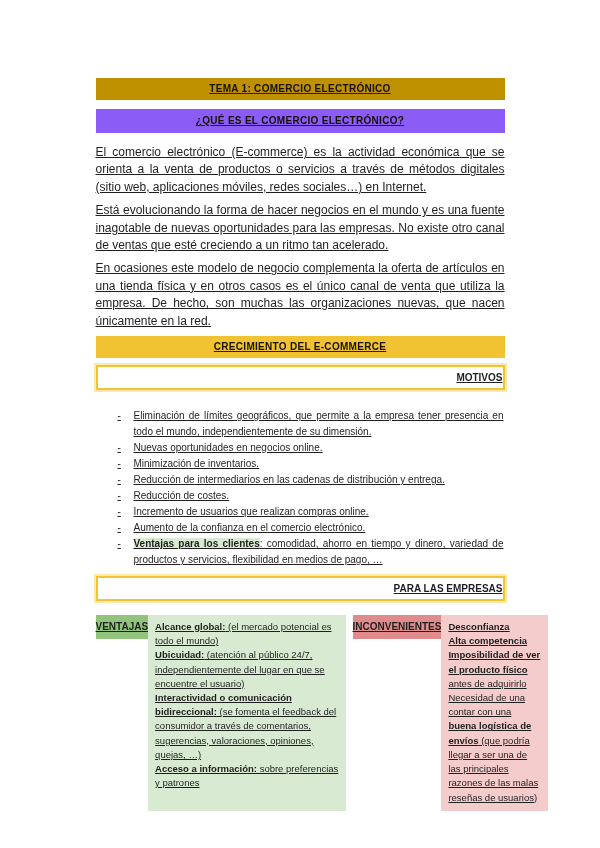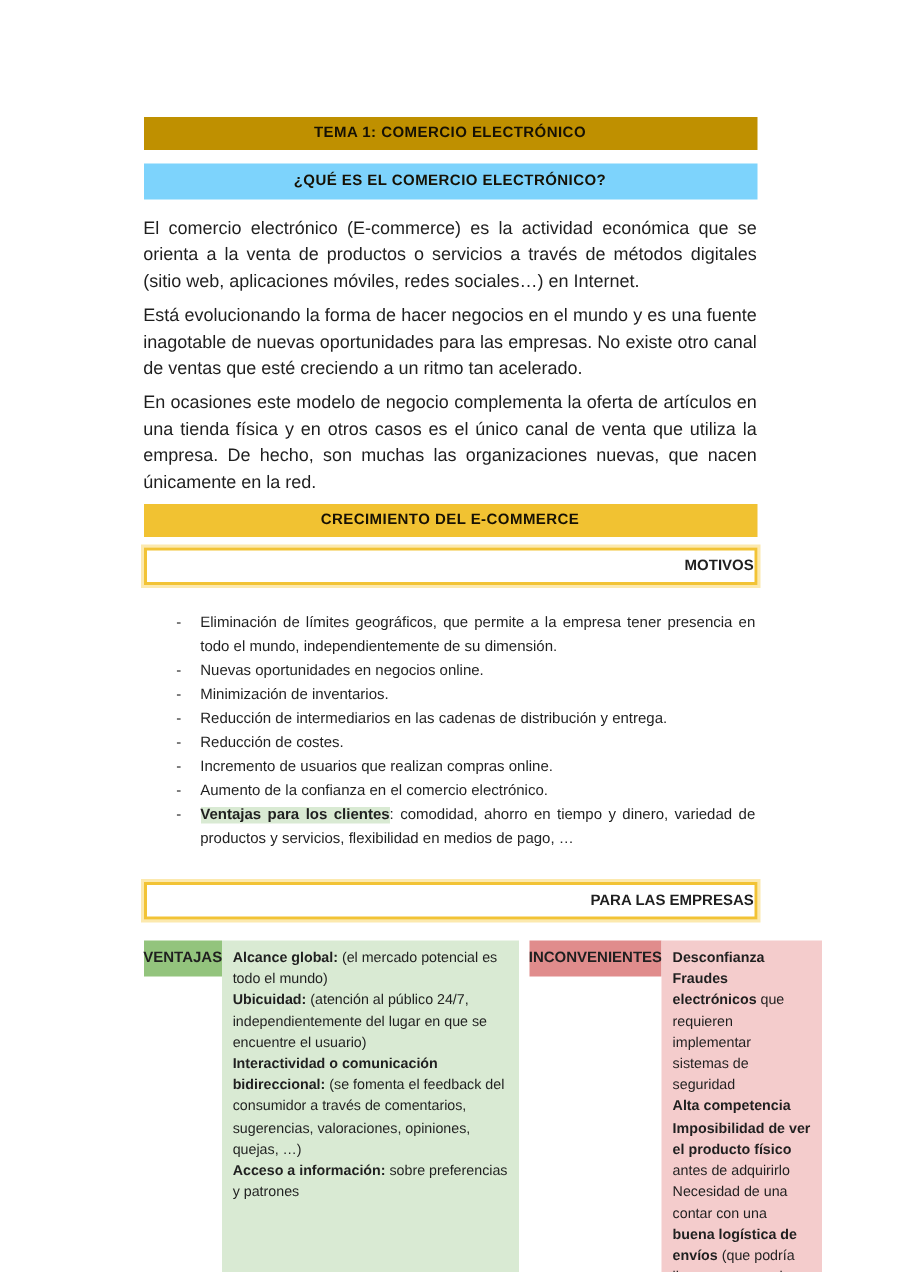--- a/index.html
+++ b/index.html
@@ -6,38 +6,39 @@
   .page{
     position:relative;
     width:553px;height:848px;
     margin:0 auto;
     background:#ffffff;
     box-sizing:border-box;
     padding:78px 72px 0 72px;
     font-family:"Liberation Sans","DejaVu Sans",sans-serif;
     color:#1f1f1f;
     overflow:hidden;
+    text-decoration:underline;
   }
   
   .bar{
     width:100%;
     box-sizing:border-box;
     text-align:center;
     font-weight:bold;
     font-size:10px;
     letter-spacing:0.3px;
     color:#161104;
   }
   .bar-dark{
     background:#bf9000;
     height:22px;line-height:22px;
     margin-bottom:9px;
   }
   .bar-gold{
-    background:#7dd3fc;
+    background:#8b5cf6;
     height:24px;line-height:24px;
     margin-bottom:11px;
   }
   .bar-growth{
     background:#f1c232;
     height:22px;line-height:22px;
     margin-top:1px;
     margin-bottom:7px;
   }
   
@@ -47,21 +48,21 @@
     border:2px solid #f2c335;
     box-shadow:0 0 0 2px #fce9ae;
     background:#ffffff;
     text-align:right;
     font-weight:bold;
     font-size:10px;
     height:25px;line-height:21px;
     margin:2px 0;
   }
   .box-motivos{margin-bottom:18px;}
-  .box-empresas{margin-top:20px;margin-bottom:14px;}
+  .box-empresas{margin-top:8px;margin-bottom:14px;}
   
   .paragraphs p{
     margin:0 0 6px 0;
     font-size:12px;
     line-height:17.4px;
     text-align:justify;
   }
   
   .bullet-list{margin:0 0 8px 0;}
   .bullet{display:flex;font-size:10px;line-height:16px;}
@@ -172,21 +173,20 @@
           <p><span class="b">Alcance global:</span><span> (el mercado potencial es todo el mundo)</span></p>
           <p><span class="b">Ubicuidad:</span><span> (atención al público 24/7, independientemente del lugar en que se encuentre el usuario)</span></p>
           <p><span class="b">Interactividad o comunicación bidireccional:</span><span> (se fomenta el feedback del consumidor a través de comentarios, sugerencias, valoraciones, opiniones, quejas, …)</span></p>
           <p><span class="b">Acceso a información:</span><span> sobre preferencias y patrones</span></p>
         </div>
     </div>
     <div class="pc-col pc-col-right">
       <div class="pc-th th-red">INCONVENIENTES</div>
       <div class="pc-td td-red" id="inconvenientes-cell">
           <p><span class="b">Desconfianza</span></p>
-          <p><span class="b">Fraudes electrónicos</span><span> que requieren implementar sistemas de seguridad</span></p>
           <p><span class="b">Alta competencia</span></p>
           <p><span class="b">Imposibilidad de ver el producto físico</span><span> antes de adquirirlo</span></p>
           <p><span>Necesidad de una contar con una </span><span class="b">buena logística de envíos</span><span> (que podría llegar a ser una de las principales razones de las malas reseñas de usuarios)</span></p>
         </div>
     </div>
   </div>
 
 </div>
 
 </body></html>

